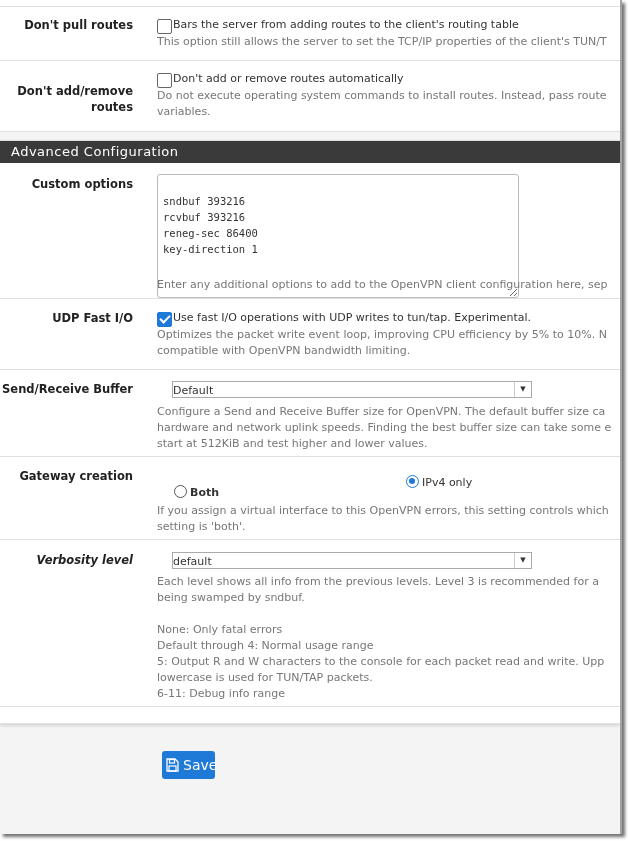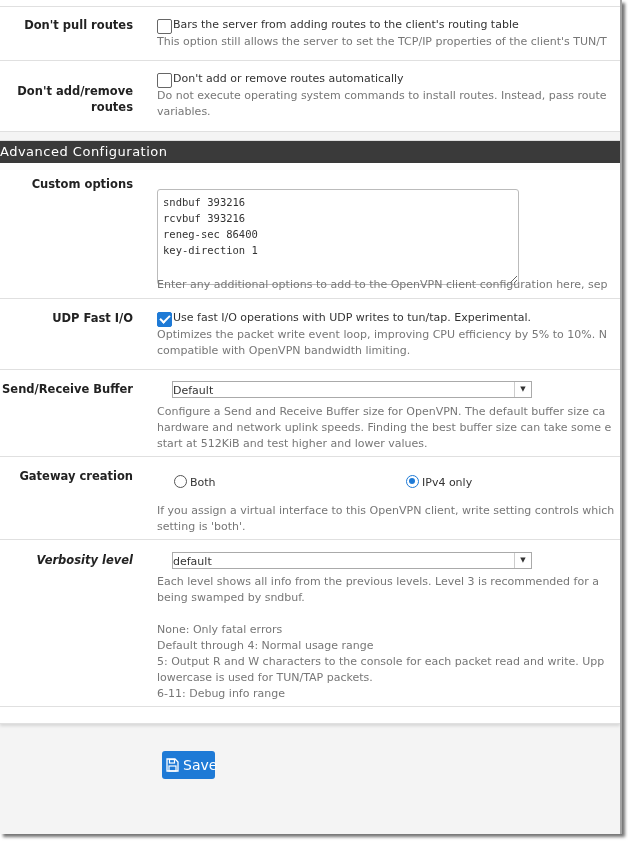--- a/index.html
+++ b/index.html
@@ -32,28 +32,28 @@
     width: 13px; height: 13px; border: 1.5px solid #666; border-radius: 2px;
     margin-top: 2px; margin-right: 1px; background: #fff; flex: none;
   }
   .chk.on { background: #1e7ad6; border-color: #1e7ad6; position: relative; }
   .chk.on::after {
     content: ""; position: absolute; left: 4px; top: 0px; width: 4px; height: 8px;
     border: solid #fff; border-width: 0 2px 2px 0; transform: rotate(45deg);
   }
   .section-hdr {
     position: relative; height: 22px; background: #3a3a3a; color: #fff;
-    font-size: 13px; line-height: 22px; letter-spacing: 0.5px;
+    font-size: 13px; line-height: 22px; padding-left: 11px; letter-spacing: 0.5px;
   }
   .gap { height: 8px; background: #f4f4f4; border-bottom: 1px solid #ddd; }
   textarea {
-    position: absolute; left: 157px; top: 26px; width: 350px; height: 86px;
+    position: absolute; left: 157px; top: 11px; width: 350px; height: 86px;
     border: 1px solid #bbb; border-radius: 3px; resize: both;
     font-family: "DejaVu Sans Mono", monospace; font-size: 10.5px; line-height: 16px;
-    color: #333; padding: 4px 5px; margin: 0; overflow: hidden;
+    color: #333; padding: 18px 5px; margin: 0; overflow: hidden;
   }
   .select {
     position: absolute; left: 172px; width: 360px; height: 17px;
     border: 1px solid #aaa; border-radius: 0; background: #fff;
     font-size: 11px; color: #333; line-height: 17px; padding-left: 0; box-sizing: border-box;
   }
   .select .arrow {
     position: absolute; right: 0; top: 0; width: 16px; height: 15px; border-left: 1px solid #ccc;
     font-size: 7px; text-align: center; line-height: 15px; color: #333;
   }
@@ -141,28 +141,28 @@
       </div>
       <div class="content" style="top:34px;">
         <div class="help">Configure a Send and Receive Buffer size for OpenVPN. The default buffer size ca</div>
         <div class="help">hardware and network uplink speeds. Finding the best buffer size can take some e</div>
         <div class="help">start at 512KiB and test higher and lower values.</div>
       </div>
     </div>
 
     <div class="row" style="height:82px;">
       <div class="lbl" style="top:11px;">Gateway creation</div>
-      <div style="position:absolute; left:174px; top:14px;">
+      <div style="position:absolute; left:174px; top:24px;font-weight:bold;">
         <span class="radio"></span><span class="radio-label">Both</span>
       </div>
       <div style="position:absolute; left:406px; top:14px;">
         <span class="radio on"></span><span class="radio-label">IPv4 only</span>
       </div>
       <div class="content" style="top:46px;">
-        <div class="help">If you assign a virtual interface to this OpenVPN client, write setting controls which</div>
+        <div class="help">If you assign a virtual interface to this OpenVPN errors, this setting controls which</div>
         <div class="help">setting is 'both'.</div>
       </div>
     </div>
 
     <div class="row" style="height:166px;">
       <div class="lbl" style="top:12px;font-style:italic;">Verbosity level</div>
       <div class="select" style="top:12px;">
         <span>default</span>
         <span class="arrow">▼</span>
       </div>

